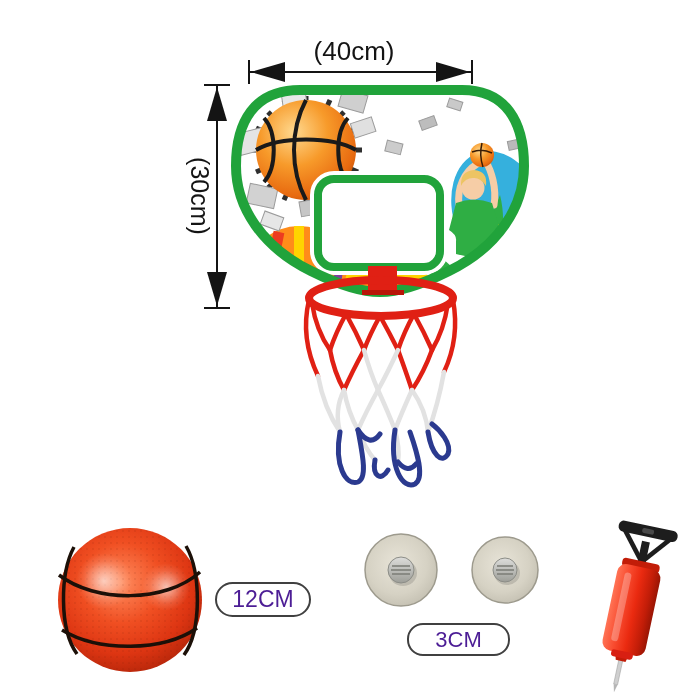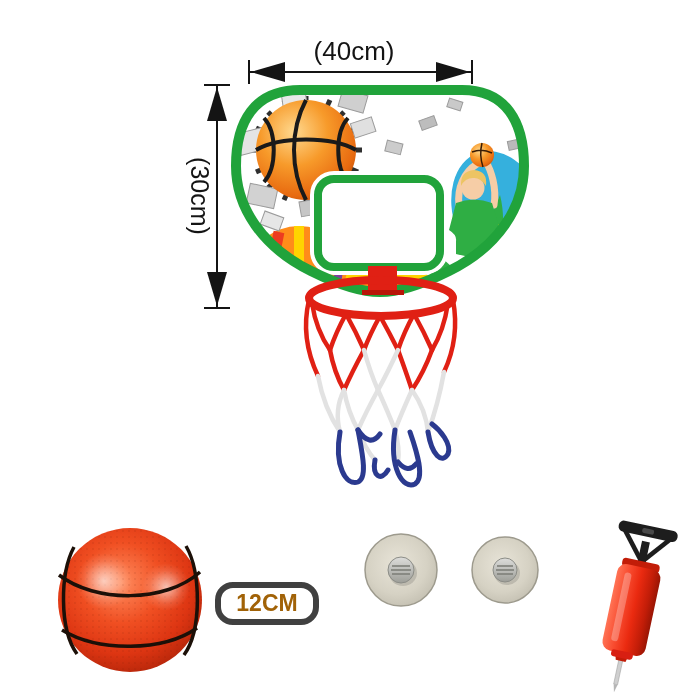--- a/index.html
+++ b/index.html
@@ -8,21 +8,21 @@
     font-family:"Liberation Sans", sans-serif;color:#141414;padding-left:19px;
   }
   .scene-svg{position:absolute;left:0;top:0;width:700px;height:700px;}
   .dim-label{
     position:absolute;text-align:center;font-size:26px;letter-spacing:0px;color:#141414;
   }
   .dim-label-h{left:249px;top:36px;width:210px;}
   .dim-label-v{left:139px;top:181px;width:120px;height:30px;transform:rotate(90deg);font-size:25px;}
   .size-badge{
     position:absolute;display:flex;align-items:center;justify-content:center;
-    background:#ffffff;border:6px solid #404040;color:#a16207;font-weight:700;
+    background:#ffffff;border:2px solid #404040;color:#4c1d95;font-weight:400;
   }
   .badge-ball{left:215px;top:582px;width:92px;height:31px;border-radius:18px;font-size:23px;}
   .badge-cup{left:407px;top:623px;width:99px;height:29px;border-radius:16px;font-size:22px;}
 </style>
 </head>
 <body>
 
 <div class="canvas">
 
   <svg class="scene-svg" viewBox="0 0 700 700">
@@ -288,14 +288,15 @@
         <rect x="-22" y="-46" width="44" height="88" rx="9" fill="url(#gradPump)"></rect>
         <rect x="-14" y="-38" width="7" height="70" rx="3.5" fill="#ffffff" opacity="0.28"></rect>
         <rect x="-11" y="40" width="22" height="7" rx="3" fill="#d81f12"></rect>
       </g>
     </g>
   </svg>
 
   <div class="dim-label dim-label-h">(40cm)</div>
   <div class="dim-label dim-label-v">(30cm)</div>
   <div class="size-badge badge-ball">12CM</div>
+  <div class="size-badge badge-cup">3CM</div>
 
 </div>
 
 </body></html>

